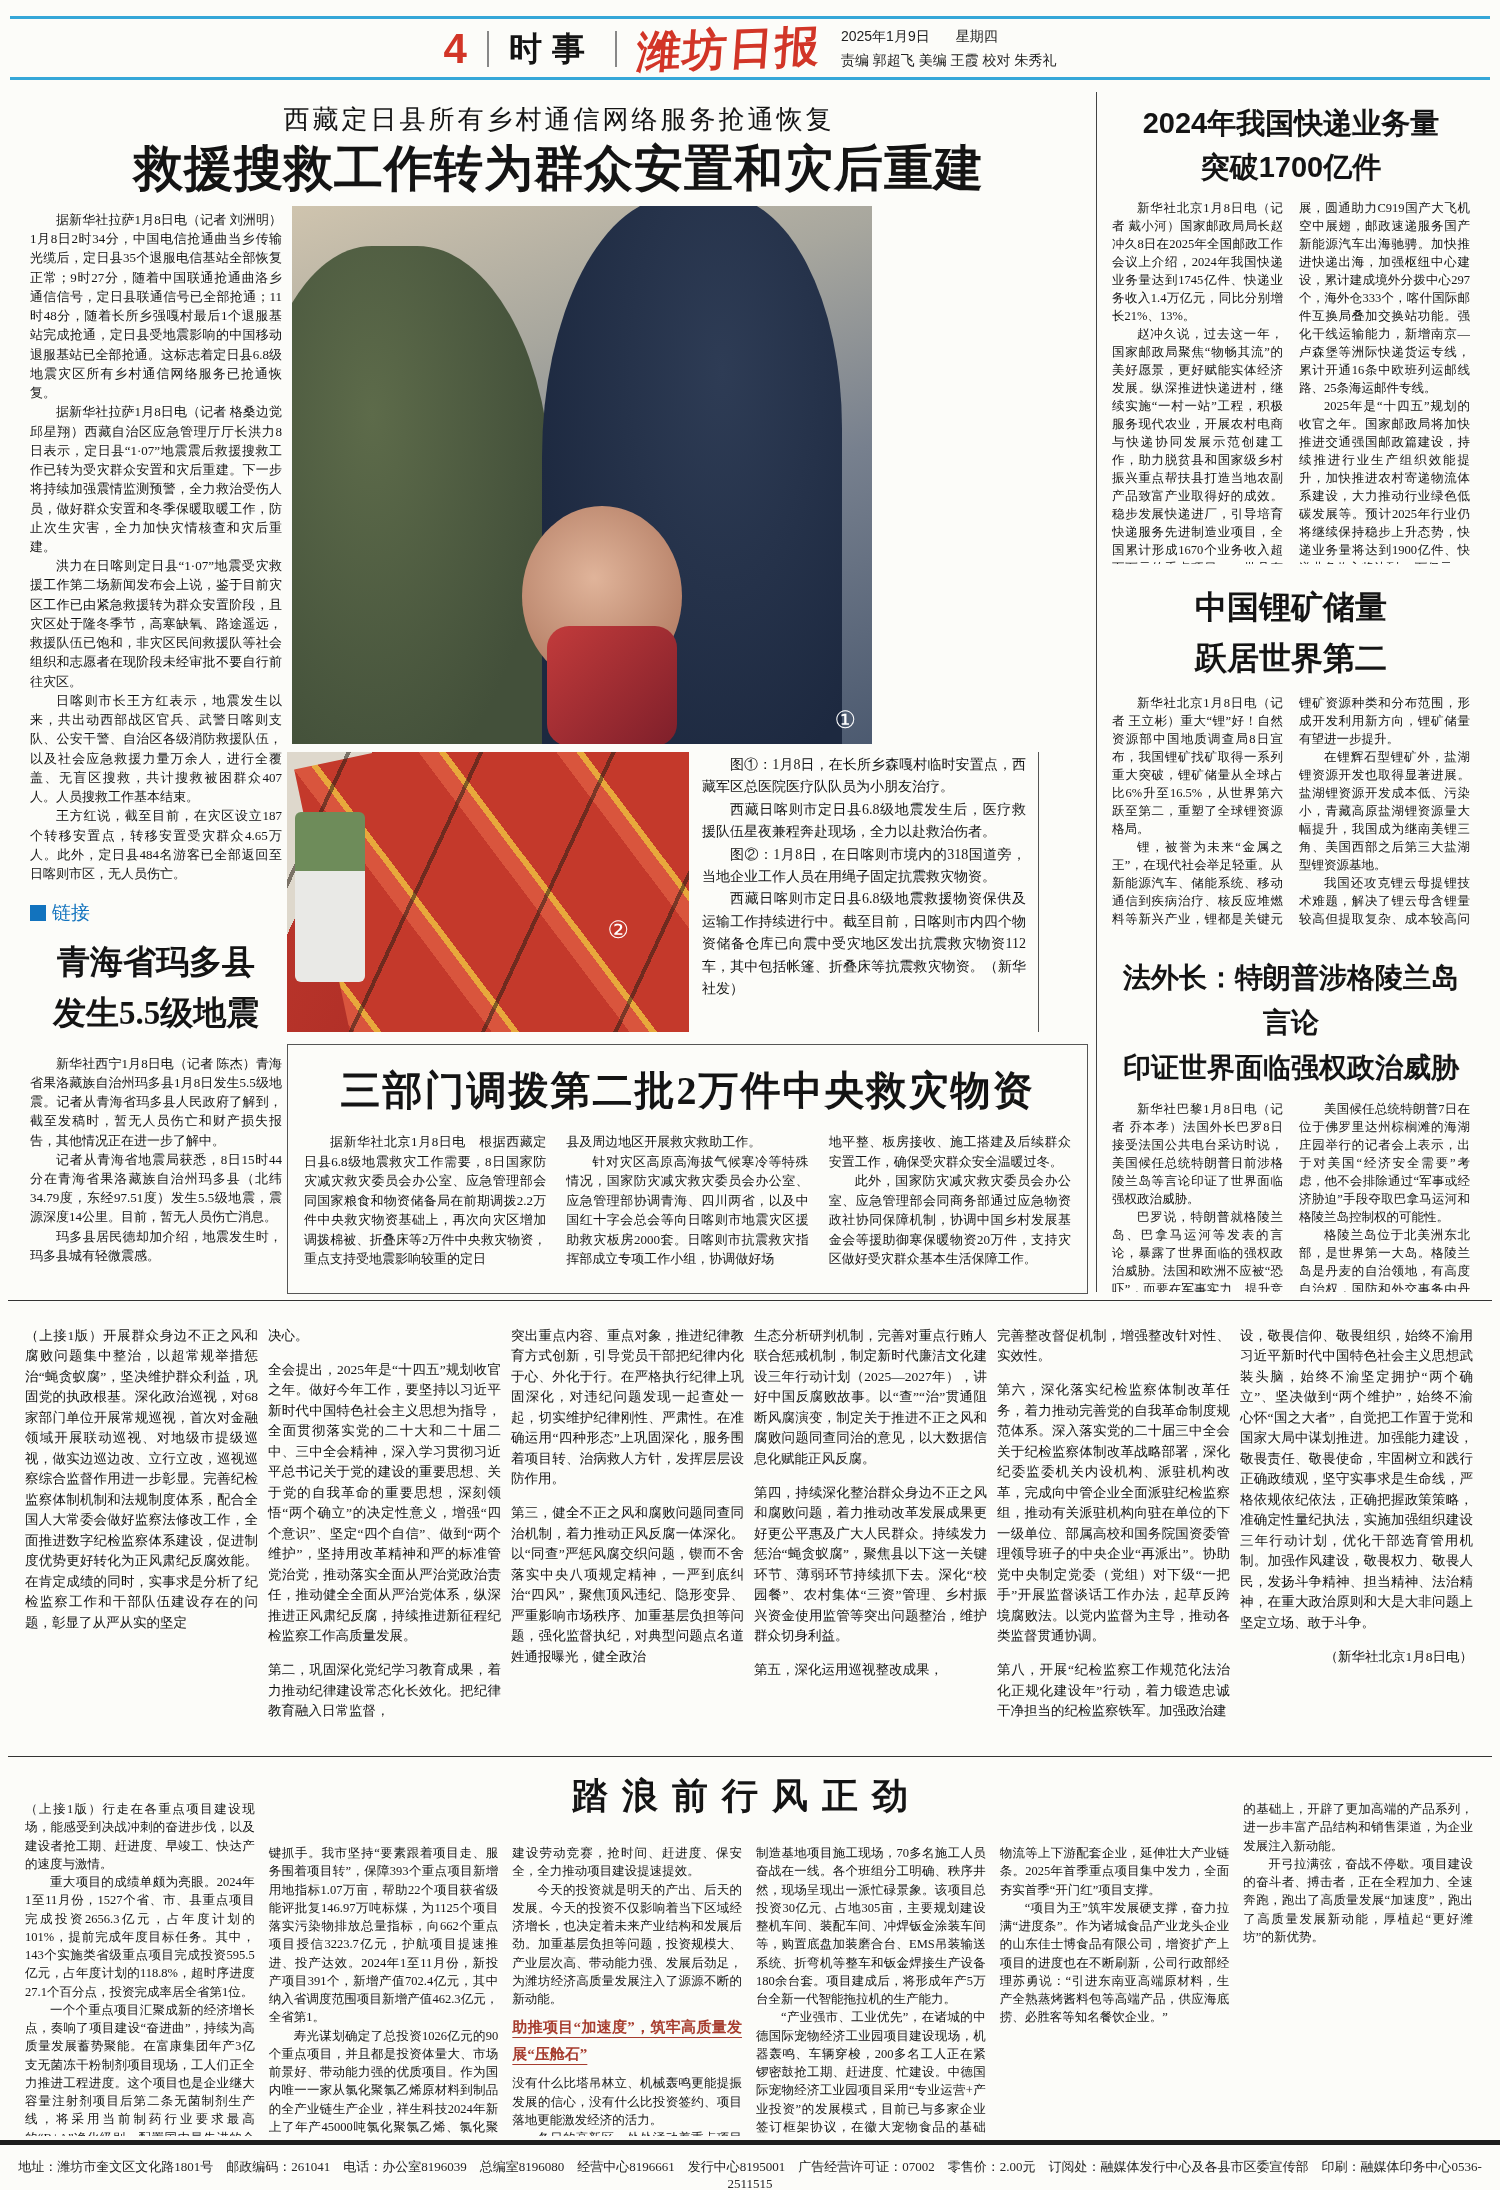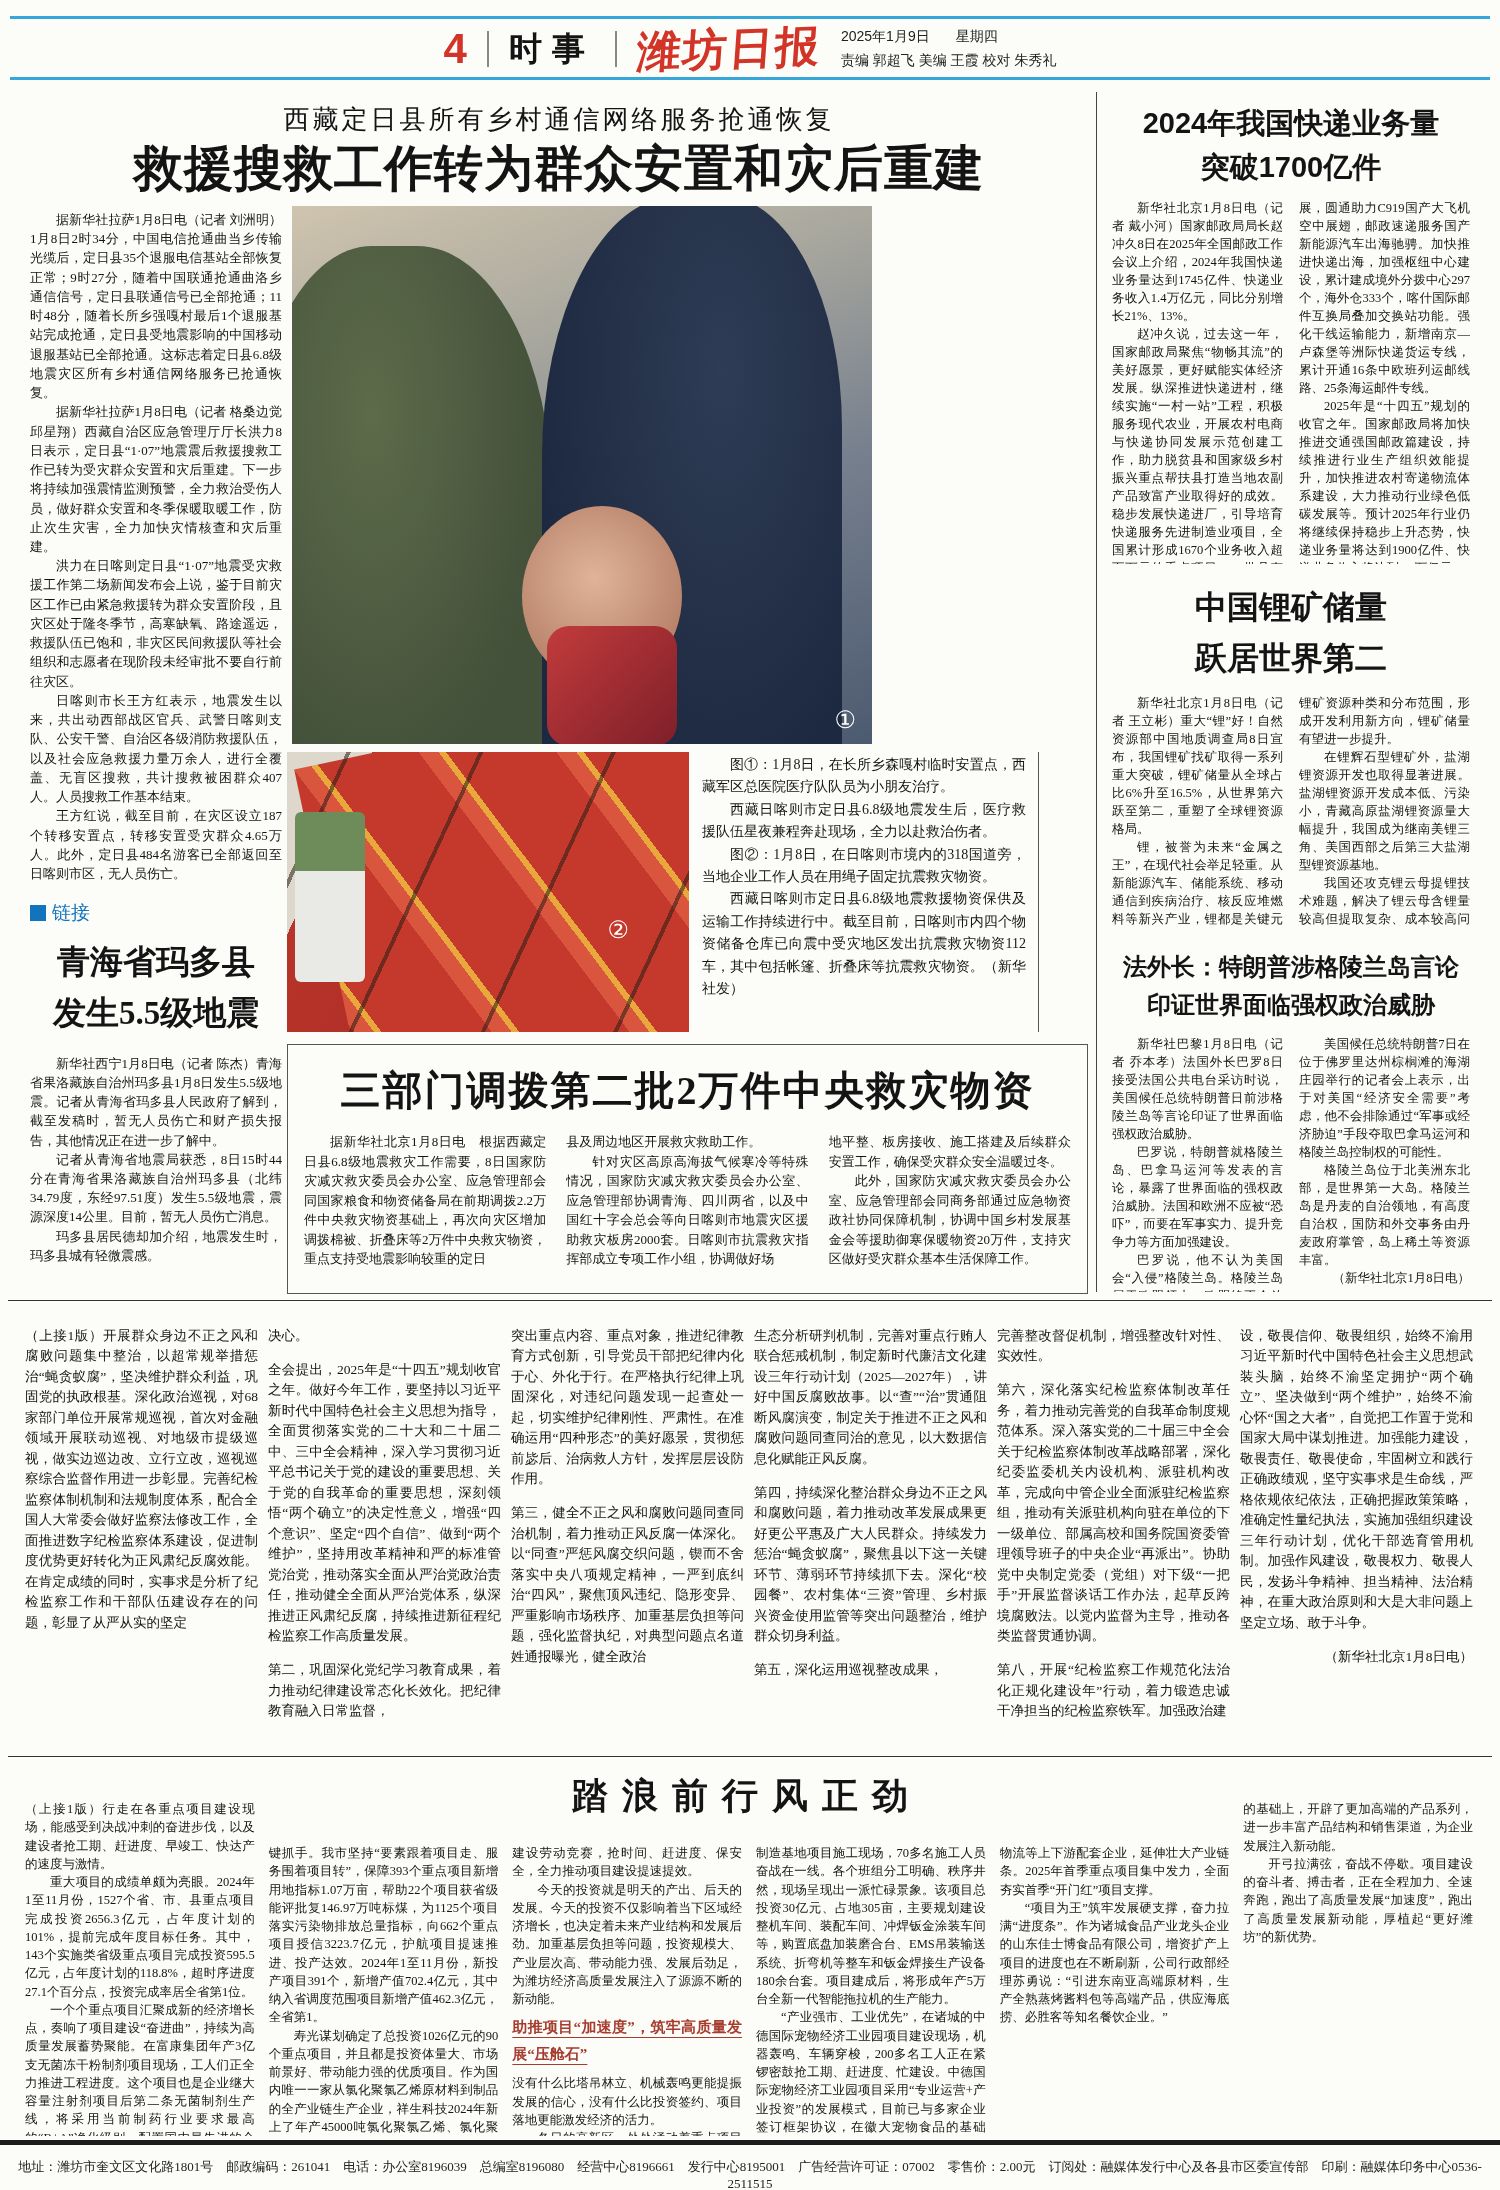--- a/index.html
+++ b/index.html
@@ -50,21 +50,21 @@
   .relief h2{margin:10px 0 14px 0;text-align:center;font-size:40px;letter-spacing:2px;}
   .relief .cols{display:flex;gap:20px;}
   .relief-col{flex:1;font-size:13px;line-height:1.5;text-align:justify;}
   .relief-col.cont p:first-child{text-indent:0;}
   
   .sb-rule{position:absolute;left:1096px;top:92px;width:1px;height:1200px;background:#444;}
   .sidebar{position:absolute;left:1112px;top:94px;width:358px;}
   .sb-art{overflow:hidden;margin-bottom:10px;}
   .sb-h-sans{font-family:"Liberation Sans",sans-serif;font-size:29px;font-weight:bold;text-align:center;line-height:1.5;margin:8px 0 10px 0;}
   .sb-h-serif{font-size:32px;font-weight:bold;text-align:center;line-height:1.6;margin:8px 0 10px 0;}
-  .sb-h-small{font-family:"Liberation Sans",sans-serif;font-size:24px;font-weight:bold;text-align:center;line-height:1.6;margin:8px 0 10px 0;}
+  .sb-h-small{font-family:"Liberation Sans",sans-serif;font-size:28px;font-weight:bold;text-align:center;line-height:1.6;margin:16px 0 10px 0;}
   .sb-body{column-count:2;column-gap:16px;font-size:12.5px;line-height:1.44;text-align:justify;}
   .sig{text-indent:0 !important;text-align:right;}
   
   .hrule{position:absolute;left:8px;right:8px;height:1px;background:#333;}
   .dense{position:absolute;left:25px;width:1448px;display:flex;gap:10px;overflow:hidden;}
   .cadre-col.cont p:first-child{text-indent:0;}
   .cadre-col{flex:1;font-size:13.5px;line-height:1.52;text-align:justify;}
   .proj{position:absolute;left:25px;top:1766px;width:1448px;height:370px;overflow:hidden;}
   .proj .bighead{position:absolute;left:244px;top:6px;width:956px;text-align:center;font-size:36px;font-weight:bold;letter-spacing:14px;}
   .proj .cols{display:flex;gap:14px;height:100%;}
@@ -216,21 +216,21 @@
   <div class="dense" style="top:1312px;height:436px">
     <div class="cadre-col">
         <p>（上接1版）开展群众身边不正之风和腐败问题集中整治，以超常规举措惩治“蝇贪蚁腐”，坚决维护群众利益，巩固党的执政根基。深化政治巡视，对68家部门单位开展常规巡视，首次对金融领域开展联动巡视、对地级市提级巡视，做实边巡边改、立行立改，巡视巡察综合监督作用进一步彰显。完善纪检监察体制机制和法规制度体系，配合全国人大常委会做好监察法修改工作，全面推进数字纪检监察体系建设，促进制度优势更好转化为正风肃纪反腐效能。在肯定成绩的同时，实事求是分析了纪检监察工作和干部队伍建设存在的问题，彰显了从严从实的坚定</p>
       </div>
     <div class="cadre-col cont">
         <p>决心。</p>
         <p>全会提出，2025年是“十四五”规划收官之年。做好今年工作，要坚持以习近平新时代中国特色社会主义思想为指导，全面贯彻落实党的二十大和二十届二中、三中全会精神，深入学习贯彻习近平总书记关于党的建设的重要思想、关于党的自我革命的重要思想，深刻领悟“两个确立”的决定性意义，增强“四个意识”、坚定“四个自信”、做到“两个维护”，坚持用改革精神和严的标准管党治党，推动落实全面从严治党政治责任，推动健全全面从严治党体系，纵深推进正风肃纪反腐，持续推进新征程纪检监察工作高质量发展。</p>
         <p>第二，巩固深化党纪学习教育成果，着力推动纪律建设常态化长效化。把纪律教育融入日常监督，</p>
       </div>
     <div class="cadre-col cont">
-        <p>突出重点内容、重点对象，推进纪律教育方式创新，引导党员干部把纪律内化于心、外化于行。在严格执行纪律上巩固深化，对违纪问题发现一起查处一起，切实维护纪律刚性、严肃性。在准确运用“四种形态”的美好愿景，贯彻惩前毖后、治病救人方针，发挥层层设防作用。</p>
+        <p>突出重点内容、重点对象，推进纪律教育方式创新，引导党员干部把纪律内化于心、外化于行。在严格执行纪律上巩固深化，对违纪问题发现一起查处一起，切实维护纪律刚性、严肃性。在准确运用“四种形态”上巩固深化，服务围着项目转、治病救人方针，发挥层层设防作用。</p>
         <p>第三，健全不正之风和腐败问题同查同治机制，着力推动正风反腐一体深化。以“同查”严惩风腐交织问题，锲而不舍落实中央八项规定精神，一严到底纠治“四风”，聚焦顶风违纪、隐形变异、严重影响市场秩序、加重基层负担等问题，强化监督执纪，对典型问题点名道姓通报曝光，健全政治</p>
       </div>
     <div class="cadre-col cont">
         <p>生态分析研判机制，完善对重点行贿人联合惩戒机制，制定新时代廉洁文化建设三年行动计划（2025—2027年），讲好中国反腐败故事。以“查”“治”贯通阻断风腐演变，制定关于推进不正之风和腐败问题同查同治的意见，以大数据信息化赋能正风反腐。</p>
         <p>第四，持续深化整治群众身边不正之风和腐败问题，着力推动改革发展成果更好更公平惠及广大人民群众。持续发力惩治“蝇贪蚁腐”，聚焦县以下这一关键环节、薄弱环节持续抓下去。深化“校园餐”、农村集体“三资”管理、乡村振兴资金使用监管等突出问题整治，维护群众切身利益。</p>
         <p>第五，深化运用巡视整改成果，</p>
       </div>
     <div class="cadre-col cont">
         <p>完善整改督促机制，增强整改针对性、实效性。</p>
         <p>第六，深化落实纪检监察体制改革任务，着力推动完善党的自我革命制度规范体系。深入落实党的二十届三中全会关于纪检监察体制改革战略部署，深化纪委监委机关内设机构、派驻机构改革，完成向中管企业全面派驻纪检监察组，推动有关派驻机构向驻在单位的下一级单位、部属高校和国务院国资委管理领导班子的中央企业“再派出”。协助党中央制定党委（党组）对下级“一把手”开展监督谈话工作办法，起草反跨境腐败法。以党内监督为主导，推动各类监督贯通协调。</p>

